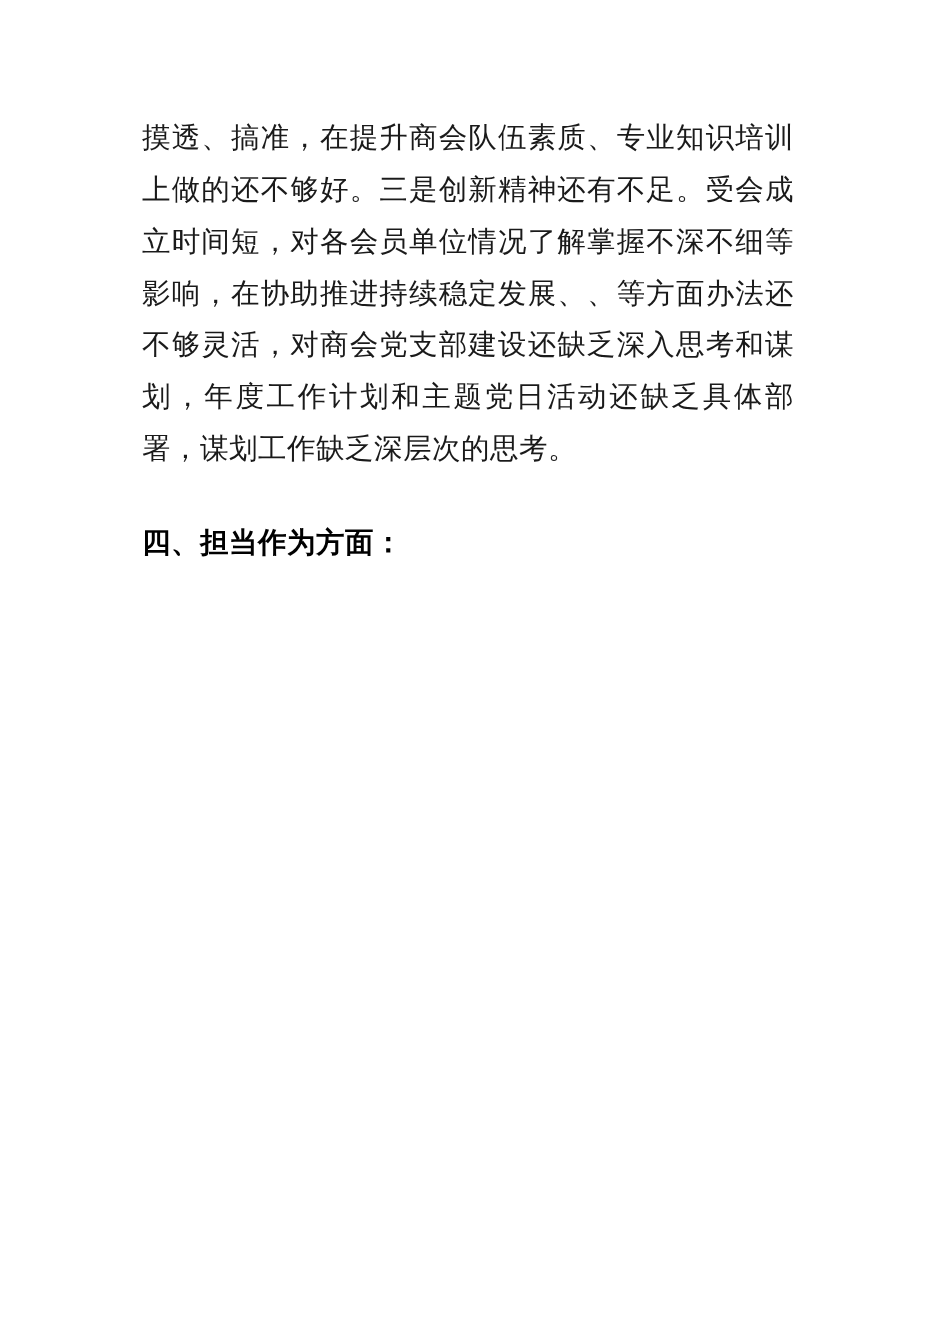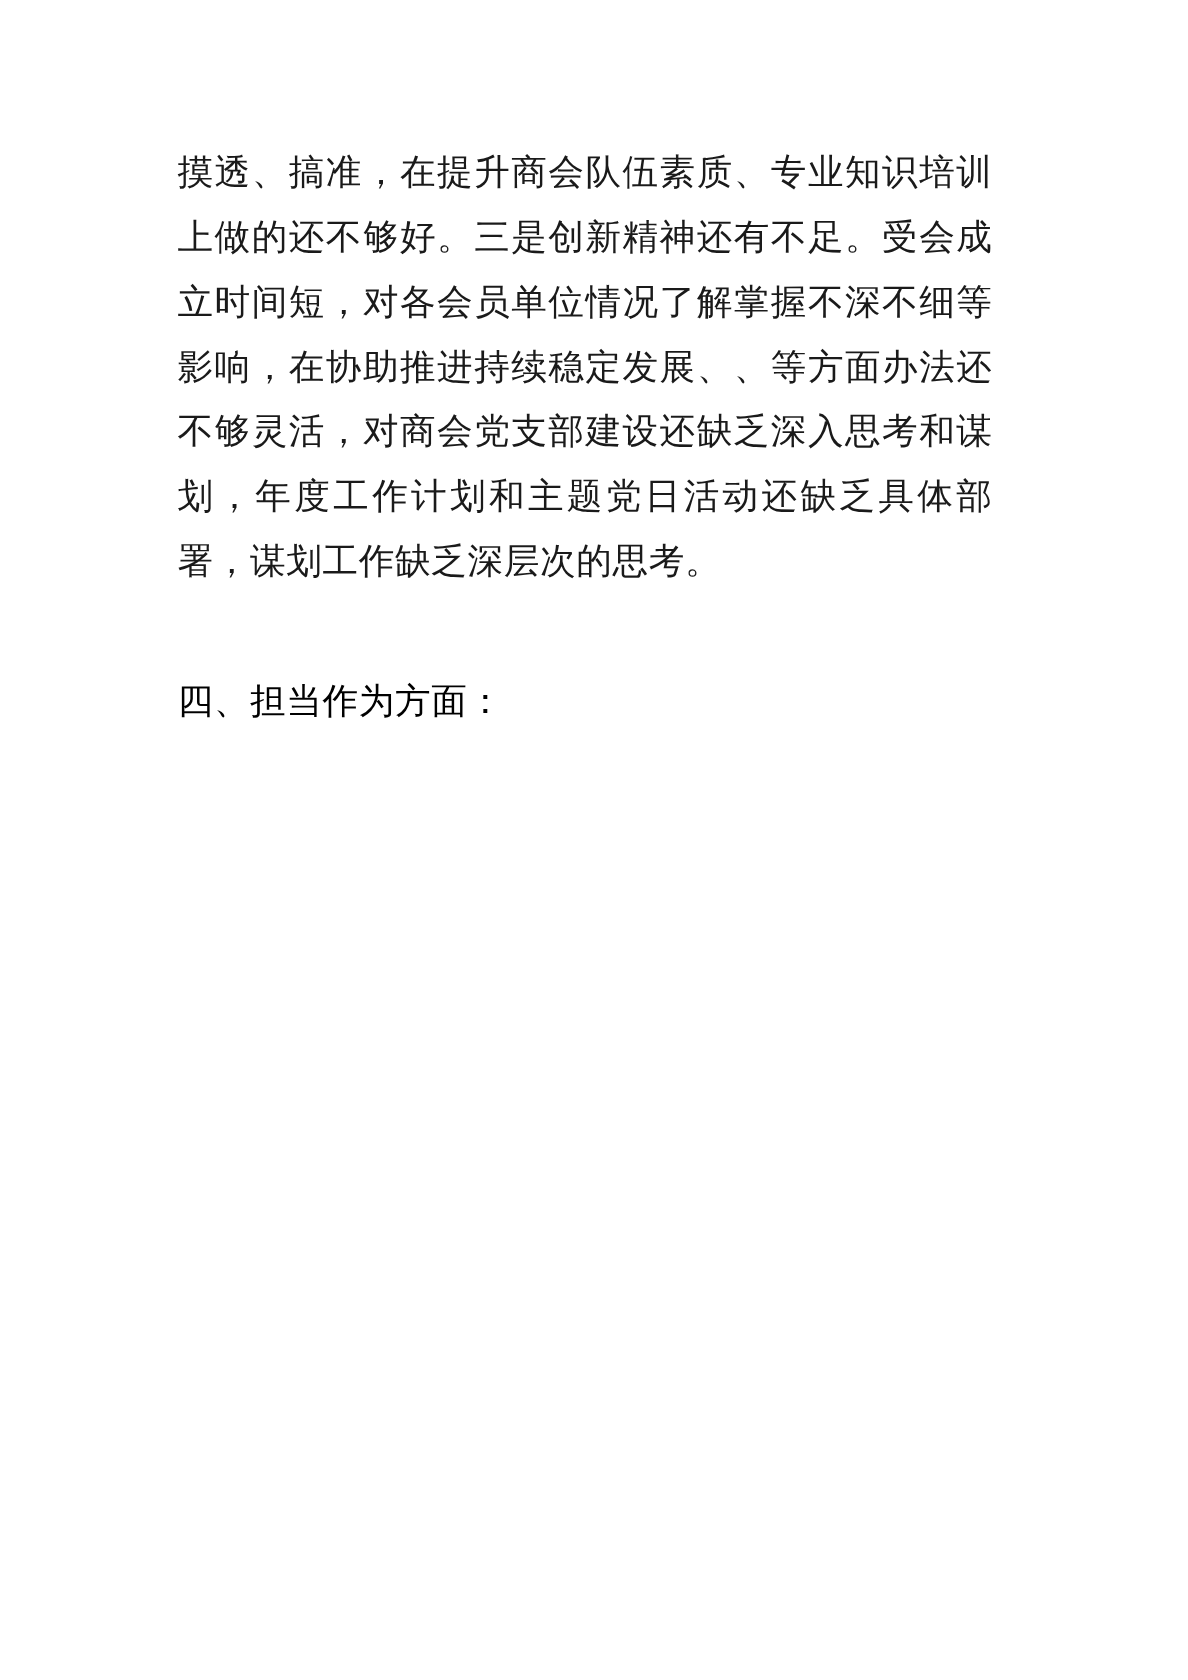--- a/index.html
+++ b/index.html
@@ -33,23 +33,23 @@
     text-align: justify;
     text-justify: inter-ideograph;
     margin: 0 0 0 0;
     color: #1a1a1a;
     font-weight: 400;
   }
   .heading {
     font-size: 28.5px;
     line-height: 1.82;
     letter-spacing: 0.5px;
-    font-weight: 400;
+    font-weight: 700;
     color: #000000;
-    margin-top: 60px;
+    margin-top: 42px;
     text-indent: 0;
   }
   .spacer-block {
     height: 800px;
   }
 </style>
 </head>
 <body>
 
 <div class="page">

